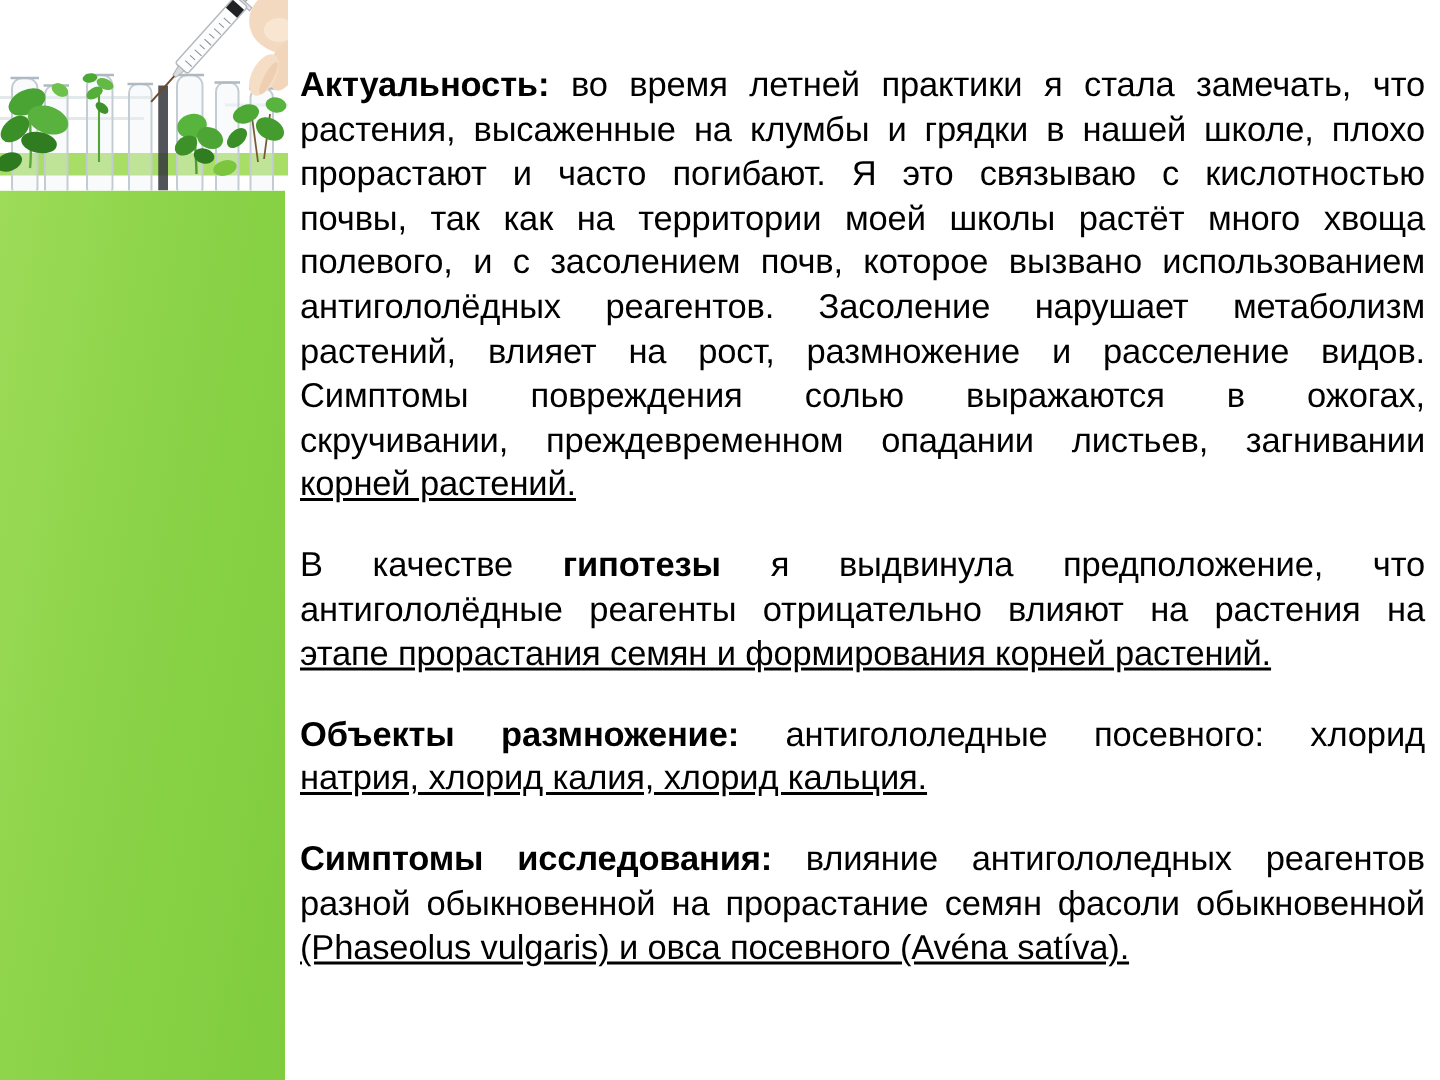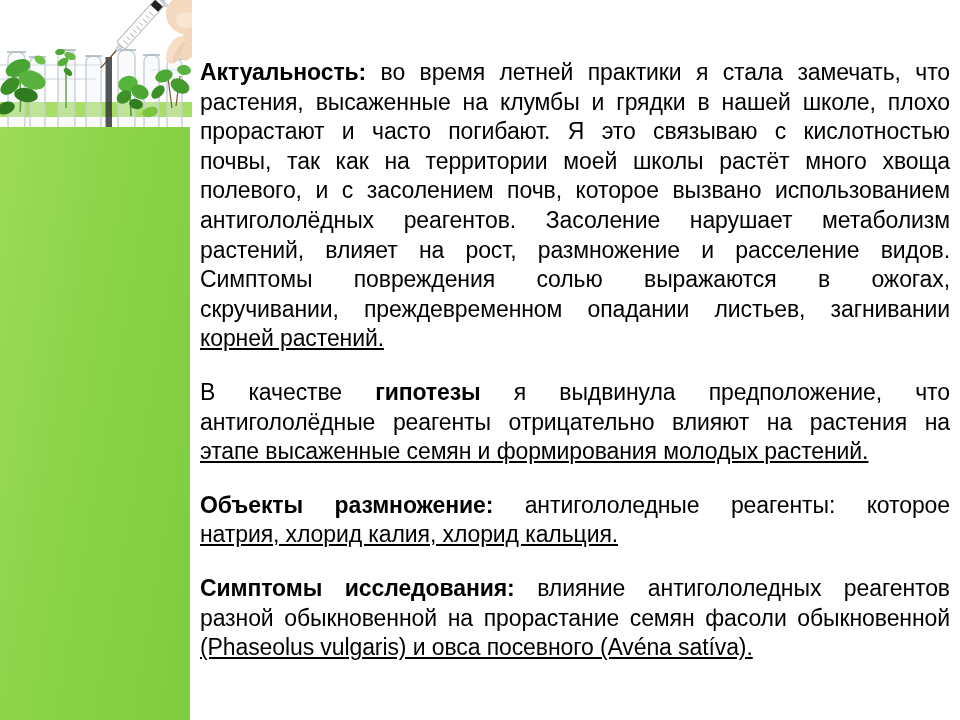--- a/index.html
+++ b/index.html
@@ -20,21 +20,21 @@
   
   .photo {
     position:absolute; left:0; top:0;
     width:192px; height:127px;
     background:#ffffff;
     overflow:hidden;
   }
   .photo svg { display:block; }
   
   .content {
-    position:absolute; left:200px; top:58px;
+    position:absolute; left:200px; top:42px;
     width:750px;
   }
   .para {
     margin:0 0 24px 0;
     font-size:23px;
     line-height:29.6px;
     letter-spacing:-0.1px;
   }
   .line { text-align:justify; text-align-last:justify; }
   .line.last { text-align-last:left;text-decoration:underline; }
@@ -137,24 +137,24 @@
         <div class="line"><span>полевого, и с засолением почв, которое вызвано использованием</span></div>
         <div class="line"><span>антигололёдных реагентов. Засоление нарушает метаболизм</span></div>
         <div class="line"><span>растений, влияет на рост, размножение и расселение видов.</span></div>
         <div class="line"><span>Симптомы повреждения солью выражаются в ожогах,</span></div>
         <div class="line"><span>скручивании, преждевременном опадании листьев, загнивании</span></div>
         <div class="line last"><span>корней растений.</span></div>
       </div>
     <div class="para">
         <div class="line"><span>В качестве </span><span class="b">гипотезы</span><span> я выдвинула предположение, что</span></div>
         <div class="line"><span>антигололёдные реагенты отрицательно влияют на растения на</span></div>
-        <div class="line last"><span>этапе высаженные семян и формирования молодых растений.</span></div>
+        <div class="line last"><span>этапе прорастания семян и формирования корней растений.</span></div>
       </div>
     <div class="para">
-        <div class="line"><span class="b">Объекты размножение:</span><span> антигололедные реагенты: которое</span></div>
+        <div class="line"><span class="b">Объекты размножение:</span><span> антигололедные посевного: хлорид</span></div>
         <div class="line last"><span>натрия, хлорид калия, хлорид кальция.</span></div>
       </div>
     <div class="para">
         <div class="line"><span class="b">Симптомы исследования:</span><span> влияние антигололедных реагентов</span></div>
         <div class="line"><span>разной обыкновенной на прорастание семян фасоли обыкновенной</span></div>
         <div class="line last"><span>(Phaseolus vulgaris) и овса посевного (Avéna satíva).</span></div>
       </div>
   </div>
 
 </div>

